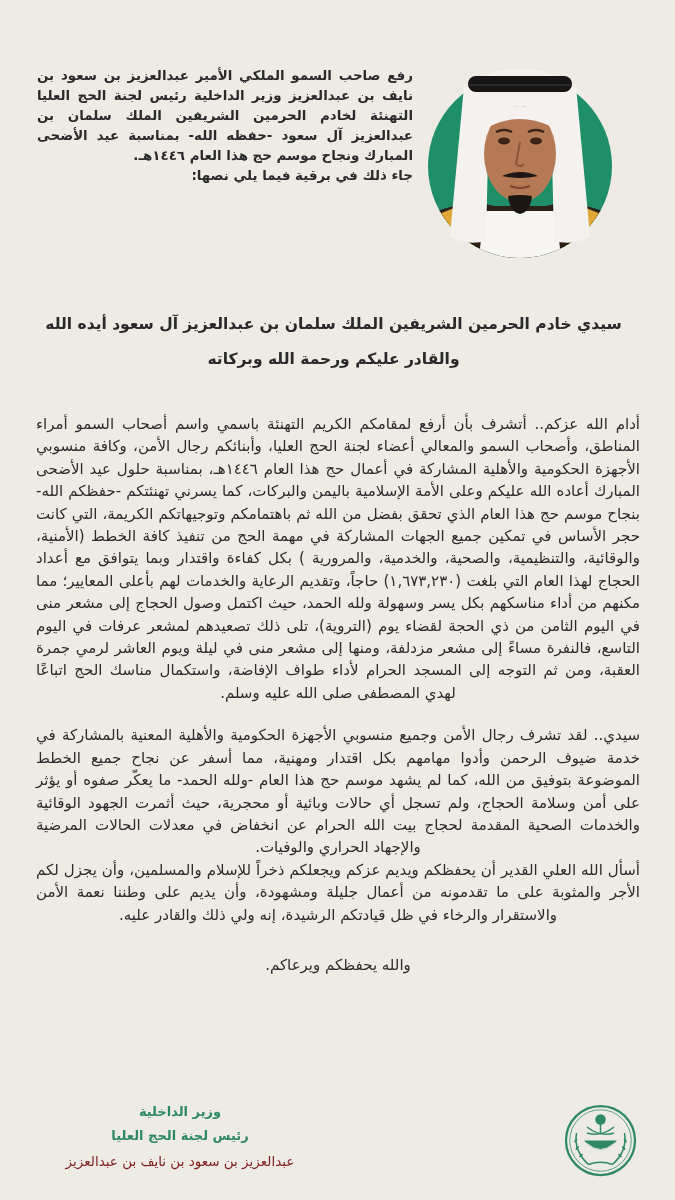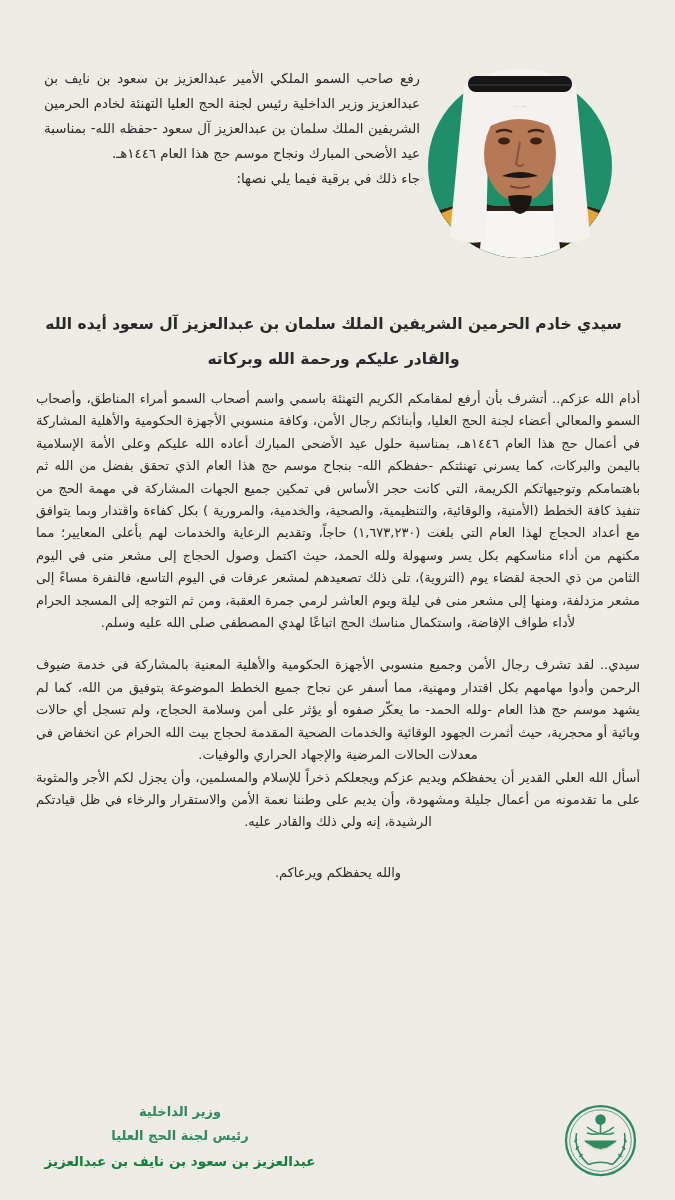--- a/index.html
+++ b/index.html
@@ -12,51 +12,51 @@
   }
   .page { position: absolute; inset: 0; direction: rtl; }
 
   
   .portrait {
     position: absolute; left: 424px; top: 46px; width: 192px; height: 220px;
   }
   .portrait svg { width: 100%; height: 100%; display: block; }
 
   .intro {
-    position: absolute; left: 44px; top: 66px; width: 376px;
-    font-size: 13.4px; font-weight: normal; line-height: 25px; color: #2b2b2b;
+    position: absolute; left: 37px; top: 66px; width: 376px;
+    font-size: 13.4px; font-weight: bold; line-height: 20px; color: #2b2b2b;
     text-align: justify; text-align-last: right;
   }
   .intro p { margin: 0; }
 
   .salutation {
     position: absolute; left: 0; right: 8px; top: 315px; text-align: center;
     font-size: 15.5px; font-weight: bold; color: #2a2a2a;
   }
   .salutation .line1 { display: block; }
   .salutation .line2 { display: block; margin-top: 17px; }
 
   .body-text {
-    position: absolute; left: 36px; width: 604px; top: 388px;
+    position: absolute; left: 36px; width: 604px; top: 413px;
     font-family: "DejaVu Sans", sans-serif;
-    font-size: 13px; line-height: 22.4px; color: #2c2c2c;
+    font-size: 15px; line-height: 22.4px; color: #2c2c2c;
   }
   .body-text p { margin: 0; text-align: justify; text-align-last: center; }
   .body-text p.gap { margin-top: 20px; }
   .body-text p.closing { margin-top: 28px; text-align: center; }
 
   
   .signature {
     position: absolute; left: 30px; width: 300px; top: 1100px; text-align: center;
   }
   .signature .title {
     display: block; color: #2e8a60; font-size: 13px; font-weight: bold; line-height: 24px;
   }
   .signature .name {
-    display: block; color: #15803d; font-size: 13.5px; font-weight: bold; line-height: 26px;
+    display: block; color: #7f1d1d; font-size: 13.5px; font-weight: normal; line-height: 26px;
   }
 
   .emblem { position: absolute; left: 563px; top: 1103px; width: 75px; height: 75px; }
   .emblem svg { width: 100%; height: 100%; display: block; }
 </style>
 </head>
 <body>
 
 <div class="page">
 

